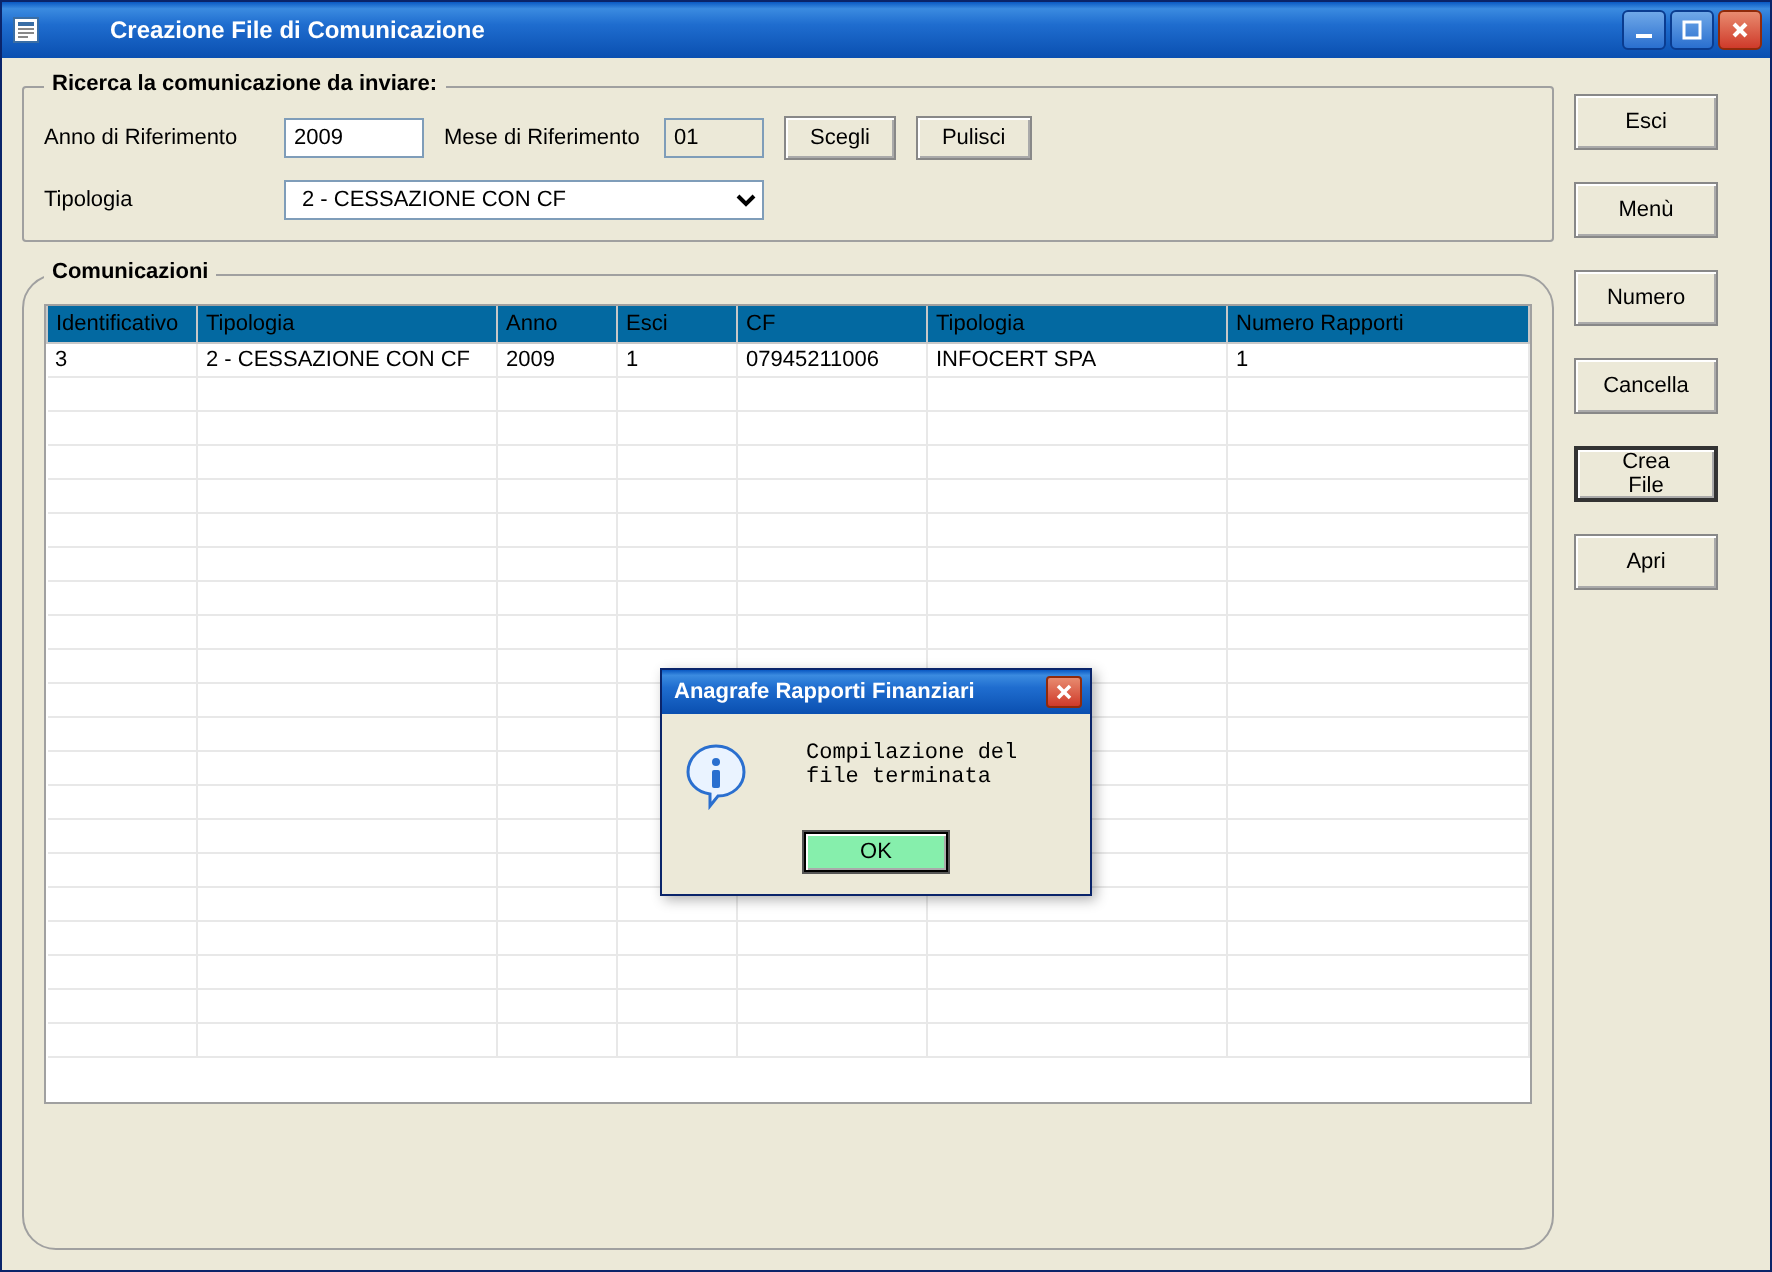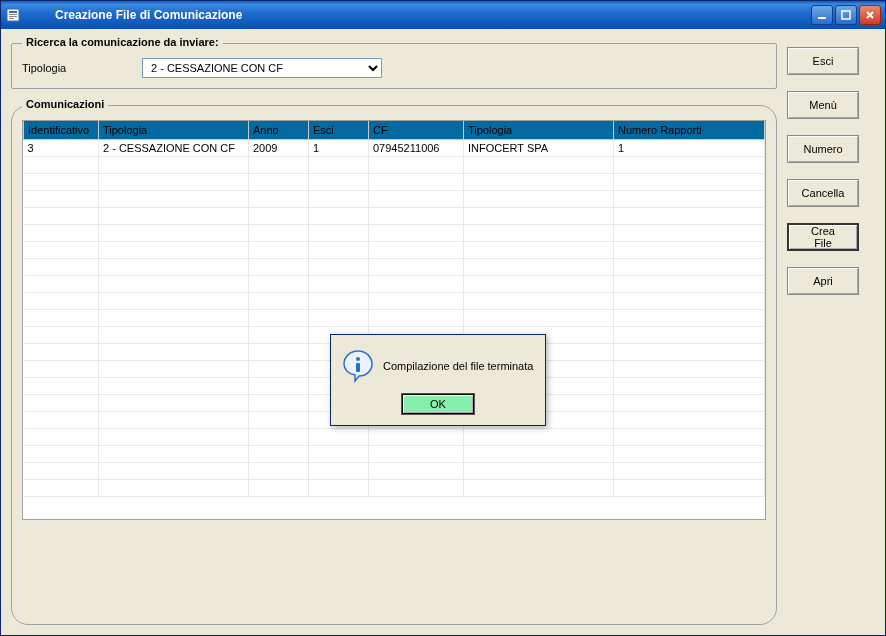--- a/index.html
+++ b/index.html
@@ -161,22 +161,22 @@
     border: 1px solid #902a0a;
     border-radius: 2px;
     color: #fff;
     display: inline-flex; align-items: center; justify-content: center;
     font-size: 10px;
     cursor: pointer;
   }
   .dlg-body {
     padding: 14px 10px 10px 10px;
     display: flex;
-    gap: 8px;
-    align-items: center;
+    gap: 28px;
+    font-family: Liberation Mono, monospace;
   }
   .dlg-msg { font-size: 11px; }
   .dlg-footer { text-align: center; padding: 0 0 10px 0; }
   .dlg-btn {
     width: 74px; height: 22px;
     font-family: Tahoma, Arial, sans-serif;
     font-size: 11px;
     background: #86efac;
     border: 1px solid #555;
     box-shadow: 0 0 0 1px #000 inset, inset 2px 2px 0 #fff, inset -2px -2px 0 #aaa;
@@ -216,20 +216,28 @@
         </svg>
     </span>
   </div>
 
   <div class="client">
     <div class="leftcol">
 
       <div class="groupbox">
         <span class="legend">Ricerca la comunicazione da inviare:</span>
 
+        <div class="formrow">
+          <span class="lbl">Anno di Riferimento</span>
+          <input type="text" style="width: 70px;" value="2009">
+          <span class="lbl2">Mese di Riferimento</span>
+          <input type="text" readonly="" style="width: 50px;" value="01">
+          <button class="btn">Scegli</button>
+          <button class="btn">Pulisci</button>
+        </div>
 
         <div class="formrow">
           <span class="lbl">Tipologia</span>
           <select style="width:240px">
             <option>2 - CESSAZIONE CON CF</option>
           </select>
         </div>
       </div>
 
       <div class="groupbox" style="flex:1; display:flex; flex-direction:column;border-radius:17px;">
@@ -459,20 +467,29 @@
       <button class="btn wide">Menù</button>
       <button class="btn wide">Numero</button>
       <button class="btn wide">Cancella</button>
       <button class="btn wide active">Crea File</button>
       <button class="btn wide">Apri</button>
     </div>
   </div>
 </div>
 
 <div class="dialog">
+  <div class="dlg-title">
+    <span class="t">Anagrafe Rapporti Finanziari</span>
+    <span class="dlg-close">
+      <svg width="8" height="8" viewBox="0 0 8 8">
+          <line x1="1" y1="1" x2="7" y2="7" stroke="#fff" stroke-width="1.8"></line>
+          <line x1="7" y1="1" x2="1" y2="7" stroke="#fff" stroke-width="1.8"></line>
+        </svg>
+    </span>
+  </div>
   <div class="dlg-body">
     <span class="info-icon">
       <svg width="34" height="34" viewBox="0 0 34 34">
         <path d="M17 2 C25 2 31 8 31 15 C31 22 25 27 18 27 L14 32 L14 26 C7 25 3 20 3 15 C3 8 9 2 17 2 Z" fill="#eaf3ff" stroke="#2a6fcf" stroke-width="1.5"></path>
         <circle cx="17" cy="10" r="2" fill="#2a6fcf"></circle>
         <rect x="15" y="14" width="4" height="9" rx="1" fill="#2a6fcf"></rect>
       </svg>
     </span>
     <span class="dlg-msg">Compilazione del file terminata</span>
   </div>

